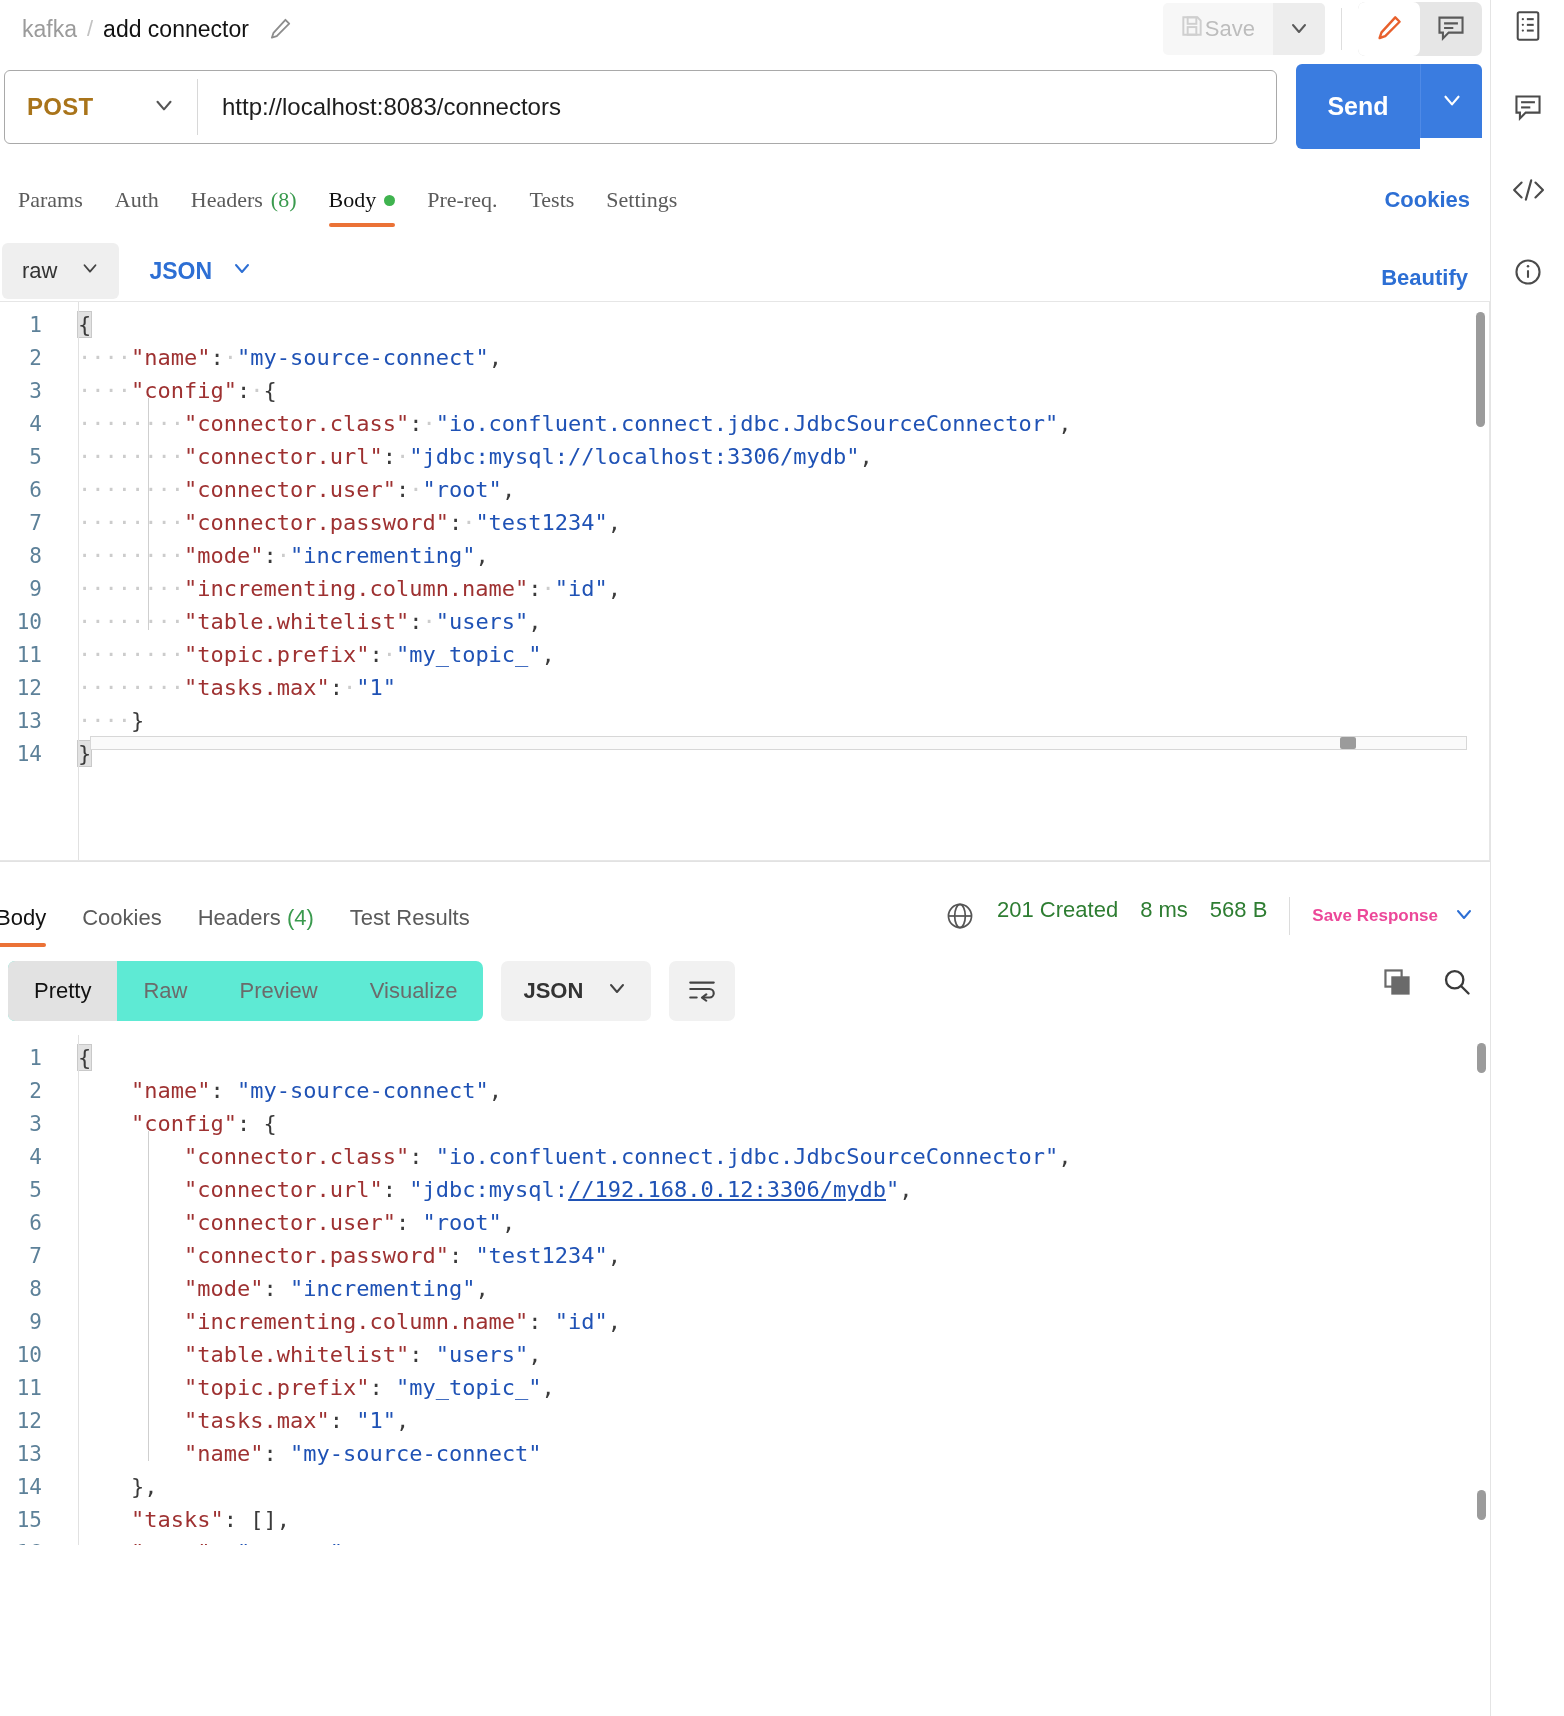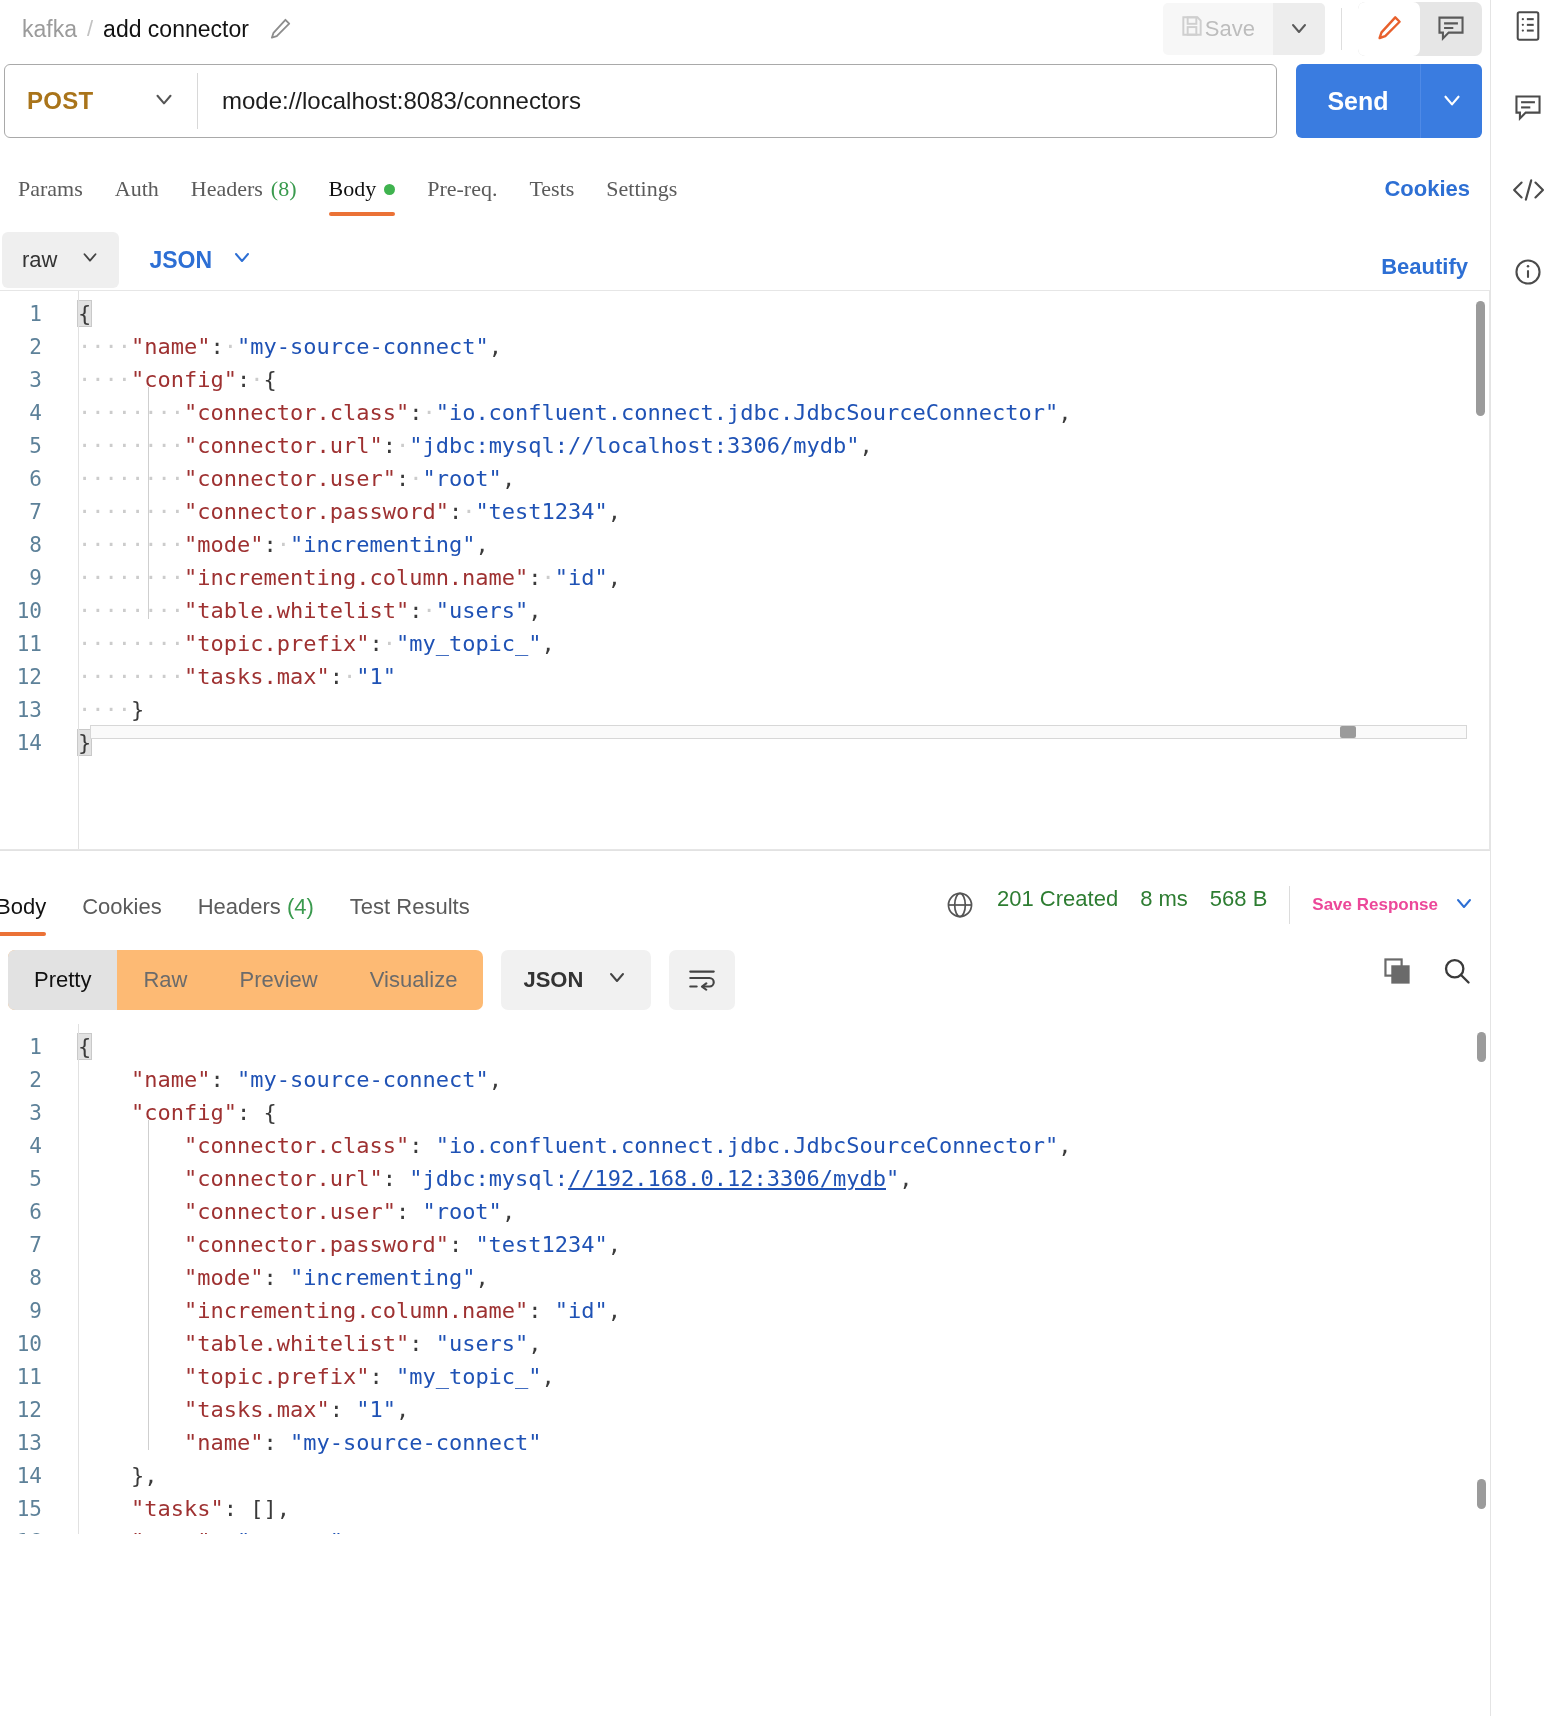--- a/index.html
+++ b/index.html
@@ -52,21 +52,21 @@
     flex: 1; height: 74px; border:1px solid #a9a9a9; border-radius:6px;
     display:flex; align-items:center; background:#fff;
   }
   .method { width: 192px; display:flex; align-items:center; justify-content:space-between; padding: 0 20px 0 22px; }
   .method-label { font-size: 24px; color:#a9741a; font-weight: bold; letter-spacing:.3px; }
   .method-caret { color:#555; }
   .url-div { width:1px; height:56px; background:#d8d8d8; }
   .url-text { font-size: 24px; color:#1d1d1d; padding-left: 24px; }
   .send-wrap { display:flex; border-radius:6px; overflow:hidden; }
   .send-btn {
-    background:#3a7ce0; color:#fff; border:none; height:74px; width:124px;
+    background:#3a7ce0; color:#fff; border:none; height:85px; width:124px;
     font-size:25px; font-weight:bold; font-family:"Liberation Sans",sans-serif;
   }
   .send-caret { background:#3a7ce0; width:62px; height:74px; border:none; display:flex;align-items:center;justify-content:center; border-left:1px solid #4f8ae6;}
 
   
   .req-tabs { display:flex; align-items:flex-end; padding: 34px 8px 0 2px; position:relative; height: 78px; }
   .rtab { font-size: 22px; color:#5b5b5b; padding: 0 16px 14px 16px; position:relative; display:flex; align-items:center; gap:8px;font-family:Liberation Serif, serif; }
   .rtab.active { color:#111; }
   .rtab .underline { position:absolute; left:16px; right:16px; bottom:0; height:4px; background:#eb7236; border-radius:2px; }
   .count-green { color:#3a9a4e; }
@@ -112,21 +112,21 @@
   .restab.active { color:#111; }
   .restab .underline { position:absolute; left:0px; right:18px; bottom:0; height:4px; background:#eb7236; border-radius:2px;}
   .resp-meta { position:absolute; right: 14px; bottom: 12px; display:flex; gap: 22px; }
   .meta-green { color:#2e7d32; font-size:22px; }
   .meta-div { width:1px;height:38px;background:#dcdcdc; }
   .save-resp { color:#ec4899; font-size:17px; font-weight:bold; display:flex; align-items:center; gap:14px;}
   .globe { color:#555; display:flex; align-items:center; }
 
   
   .resp-toolbar { display:flex; align-items:center; padding: 14px 10px 14px 8px; gap: 18px; position:relative; }
-  .seg { display:flex; background:#fdba74; border-radius:7px; overflow:hidden; height:60px; }
+  .seg { display:flex; background:#5eead4; border-radius:7px; overflow:hidden; height:60px; }
   .seg-btn { padding: 0 26px; display:flex; align-items:center; font-size:22px; color:#6b6b6b; background:transparent; border:none; font-family:"Liberation Sans",sans-serif;}
   .seg-btn.active { background:#e2e2e2; color:#111; }
   .fmt-pill { background:#f1f1f1; border-radius:7px; height:60px; display:flex; align-items:center; gap:22px; padding: 0 22px; }
   .fmt-pill span { font-size:22px; color:#333; font-weight:bold; }
   .wrap-pill { background:#f1f1f1; border-radius:7px; height:60px; width:66px; display:flex;align-items:center;justify-content:center; }
   .tb-right { position:absolute; right: 18px; top: 20px; display:flex; align-items:center; gap: 30px; color:#5a5a5a;}
 
   .resp-editor { height: 510px; }
 </style>
 </head>
@@ -225,21 +225,21 @@
       <div class="url-box">
         <div class="method">
           <span class="method-label">POST</span>
           <span class="method-caret">
             <svg width="26" height="26" viewBox="0 0 24 24" fill="none" stroke="#555" stroke-width="1.9" stroke-linecap="round" stroke-linejoin="round">
                 <polyline points="6,9 12,16 18,9"></polyline>
               </svg>
           </span>
         </div>
         <div class="url-div"></div>
-        <div class="url-text">mode://localhost:8083/connectors</div>
+        <div class="url-text">http://localhost:8083/connectors</div>
       </div>
       <div class="send-wrap">
         <button class="send-btn">Send</button>
         <button class="send-caret">
           <span>
             <svg width="26" height="26" viewBox="0 0 24 24" fill="none" stroke="#fff" stroke-width="2" stroke-linecap="round" stroke-linejoin="round">
                 <polyline points="6,9 12,16 18,9"></polyline>
               </svg>
           </span>
         </button>

